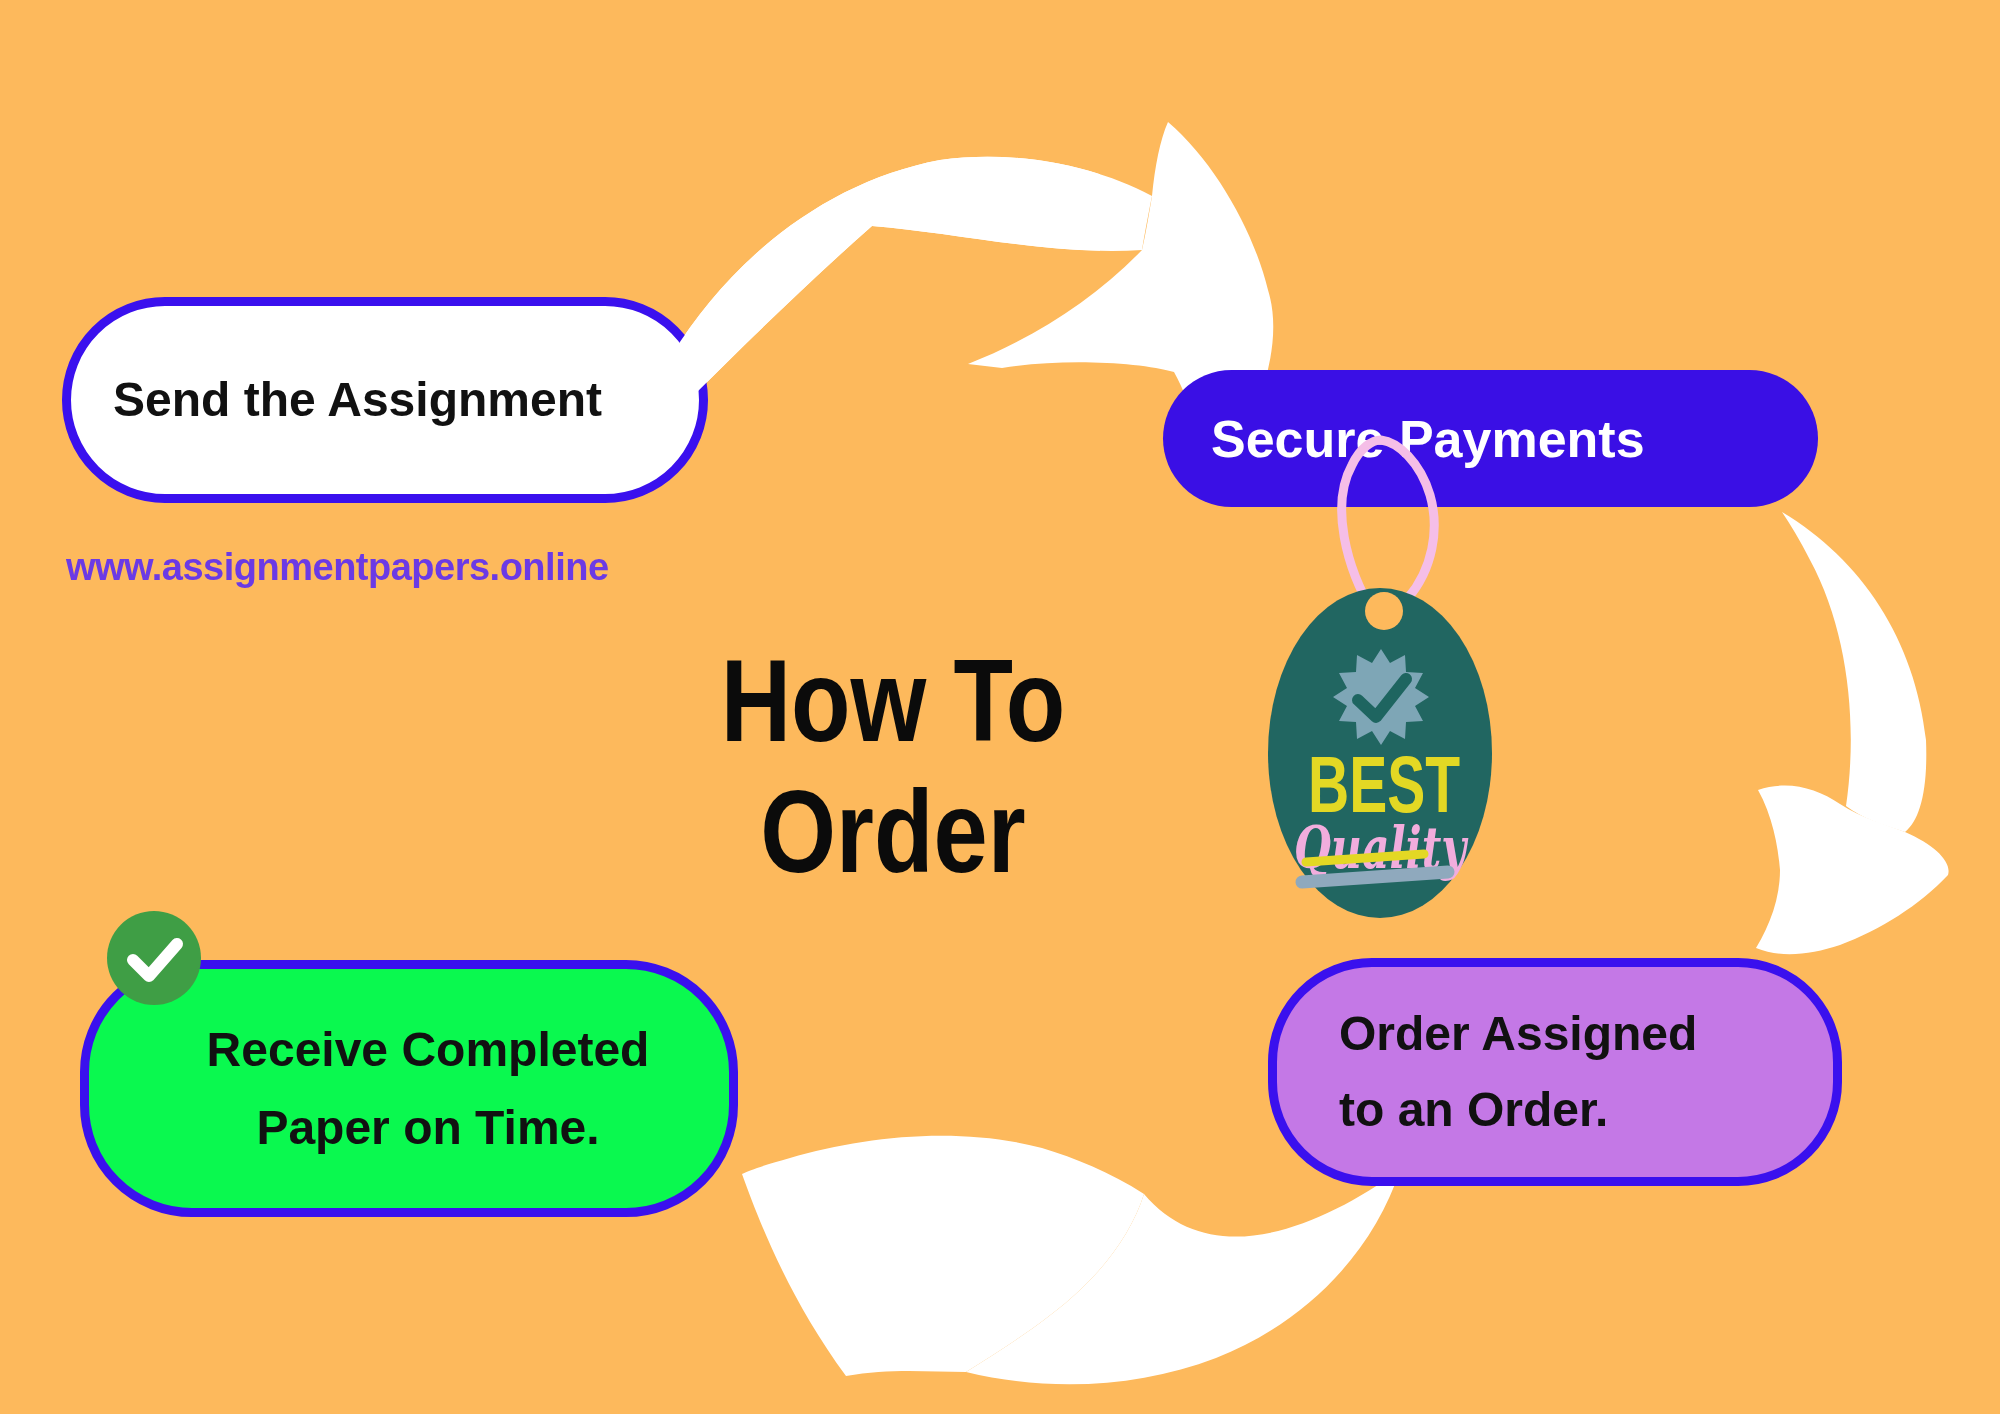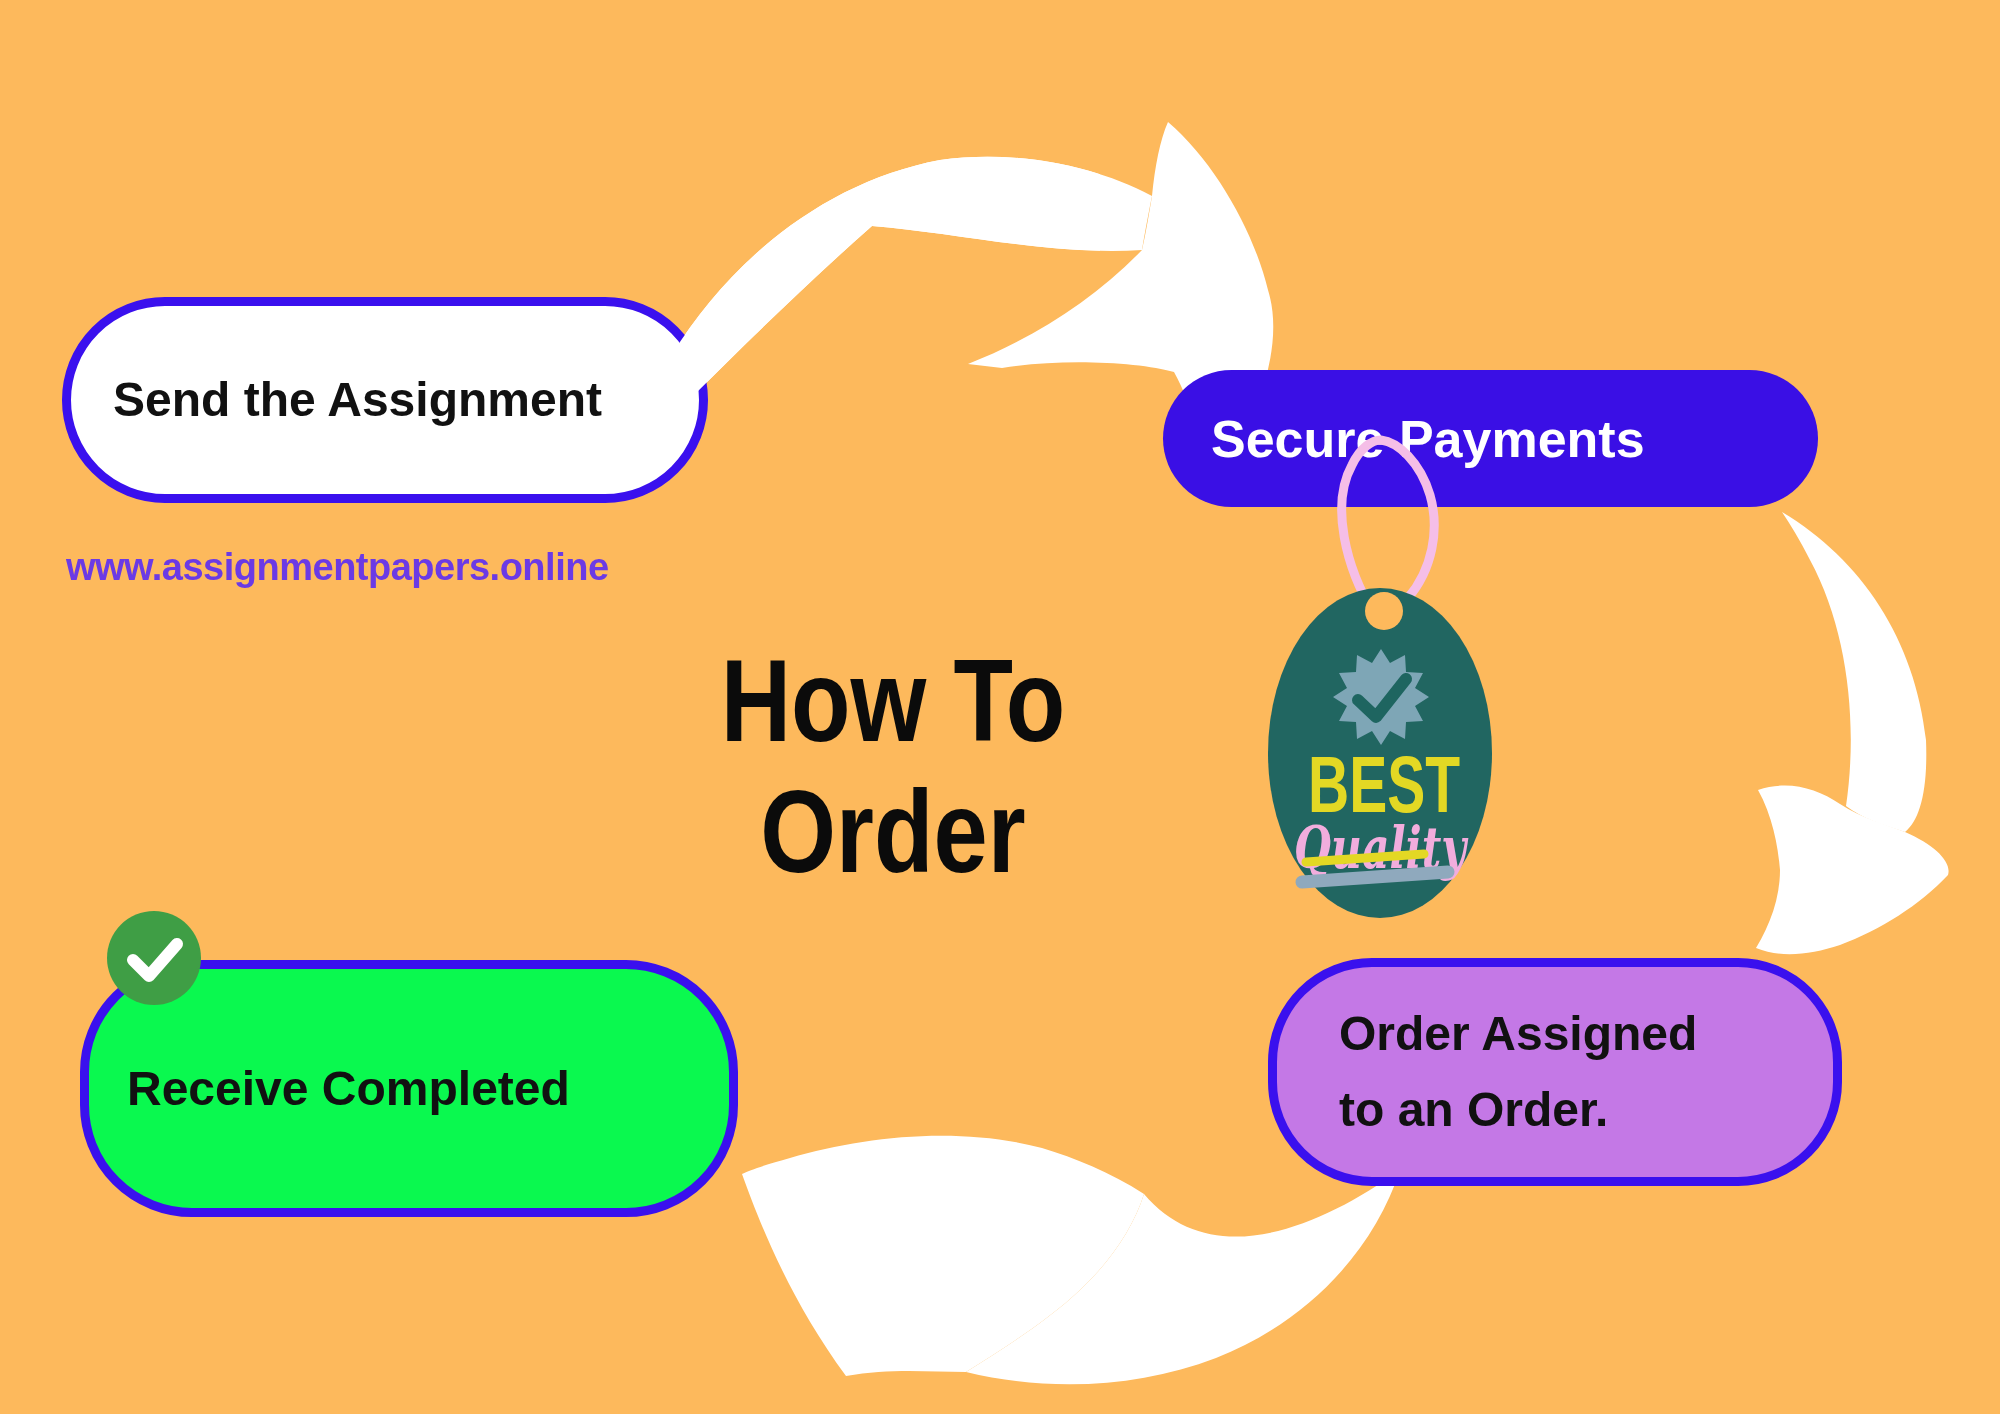--- a/index.html
+++ b/index.html
@@ -34,21 +34,21 @@
     border-radius:69px;background:#3A0FE5;display:flex;align-items:center;
     padding-left:48px;box-sizing:border-box;
     color:#FFFFFF;font-size:52px;font-weight:bold;white-space:nowrap;
   }
   #box-expert{
     left:1268px;top:958px;width:574px;height:228px;border-radius:104px;
     background:#C478E6;padding-left:62px;line-height:76px;
   }
   #box-receive{
     left:80px;top:960px;width:658px;height:257px;border-radius:112px;
-    background:#0AF94F;padding-left:38px;line-height:78px;
+    background:#0AF94F;padding-left:38px;line-height:78px;align-items:center;
   }
   #check-circle{position:absolute;left:107px;top:911px;width:94px;height:94px;}
   .q-text{font-family:"DejaVu Serif",serif;font-style:italic;font-weight:bold;}
 </style>
 </head>
 <body>
 
 <div id="canvas">
 
   <svg class="layer" viewBox="0 0 2000 1414">
@@ -122,20 +122,21 @@
     <span>Secure Payments</span>
   </div>
 
   <div class="box" id="box-expert">
     <span>Order Assigned</span>
     <span>to an Order.</span>
   </div>
 
   <div class="box" id="box-receive">
     <span>Receive Completed</span>
+    <span>Paper on Time.</span>
   </div>
 
   <div id="check-circle">
     <svg viewBox="0 0 94 94" width="94" height="94">
       <circle cx="47" cy="47" r="47" fill="#3F9E45"></circle>
       <path d="M 26 49 L 42 65 L 70 33" fill="none" stroke="#FFFFFF" stroke-width="12" stroke-linecap="round" stroke-linejoin="round"></path>
     </svg>
   </div>
 
   <svg class="layer" viewBox="0 0 2000 1414">

